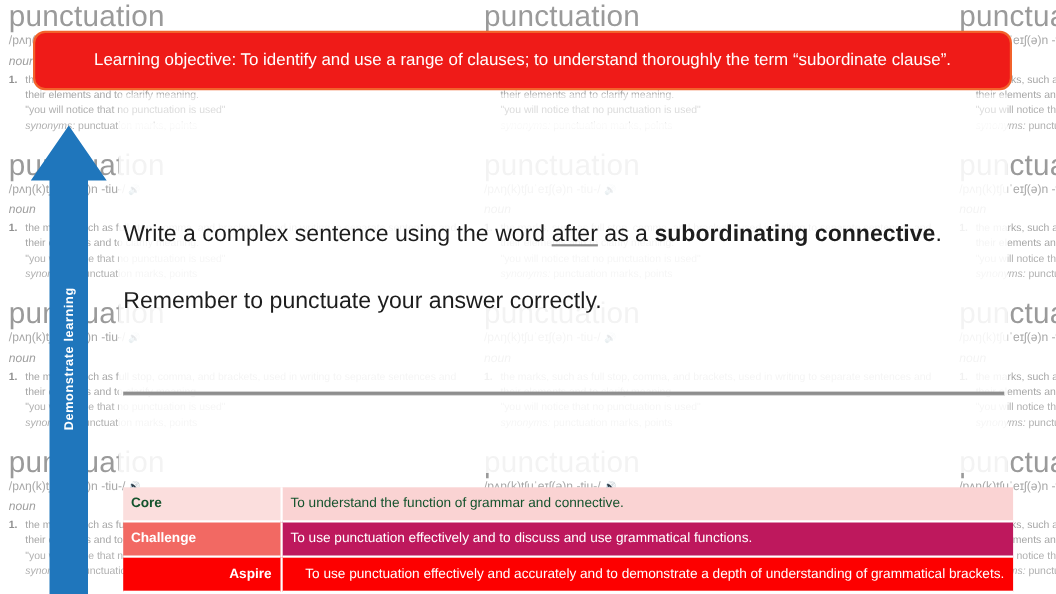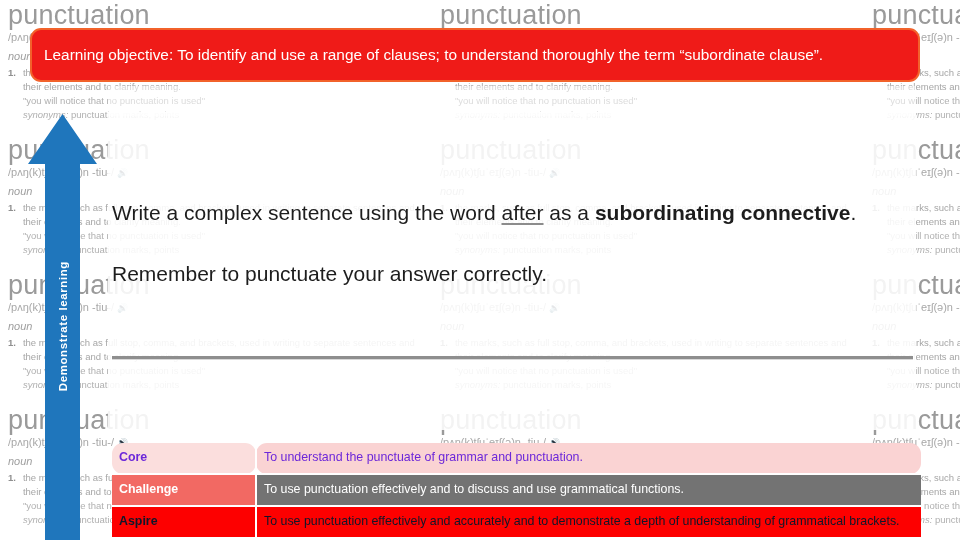--- a/index.html
+++ b/index.html
@@ -93,20 +93,21 @@
     position: absolute;
     left: 30px; top: 28px;
     width: 890px; height: 54px;
     background: #ef1b18;
     border: 2px solid #f2622b;
     border-radius: 11px;
     box-sizing: border-box;
     z-index: 6;
     display: flex;
     align-items: center;
+    justify-content: center;
   }
   #lo-text {
     color: #ffffff;
     font-size: 15.4px;
     line-height: 1.55;
     text-align: center;
     padding: 0 12px;
   }
 
   
@@ -172,23 +173,23 @@
   }
   #outcomes td {
     padding: 6px 8px 6px 7px;
     font-size: 12.4px;
     line-height: 1.45;
     vertical-align: top;
     border: 0;
   }
   #outcomes tr { border-bottom: 2px solid #ffffff; }
   .oc-level { width: 128px; font-weight: bold; border-right: 2px solid #ffffff !important; }
-  .row-core    td { background: #fad3d3; color: #6d28d9; border-radius: 11px; }
-  .row-chal    td { background: #737373; color: #ffffff; }
-  .row-aspire  td { background: #fd0000; color: #0f172a; }
+  .row-core    td { background: #fad3d3; color: #14532d; }
+  .row-chal    td { background: #be185d; color: #ffffff; }
+  .row-aspire  td { background: #fd0000; color: #ffffff; text-align: right; }
   .row-core    .oc-level { background: #fbdedd; }
   .row-chal    .oc-level { background: #f26963; margin-left: 30px; }
   .row-aspire  .oc-level { background: #fd0000; }
 </style>
 </head>
 <body>
 
 <div id="dict-bg">
     <div class="dict-col" style="left: 0px;">
       <div class="dict-entry">
@@ -374,21 +375,21 @@
   <div class="q-line" id="q-line-1"><span>Write a complex sentence using the word </span><span class="q-underline">after</span><span> as a </span><span class="q-bold">subordinating connective</span><span>.</span></div>
   <div class="q-line" id="q-line-2">Remember to punctuate your answer correctly.</div>
 </div>
 
 <div id="answer-rule"></div>
 
 <table id="outcomes">
   <tbody>
     <tr class="row-core">
       <td class="oc-level">Core</td>
-      <td>To understand the punctuate of grammar and punctuation.</td>
+      <td>To understand the function of grammar and connective.</td>
     </tr>
     <tr class="row-chal">
       <td class="oc-level">Challenge</td>
       <td>To use punctuation effectively and to discuss and use grammatical functions.</td>
     </tr>
     <tr class="row-aspire">
       <td class="oc-level">Aspire</td>
       <td>To use punctuation effectively and accurately and to demonstrate a depth of understanding of grammatical brackets.</td>
     </tr>
   </tbody>

